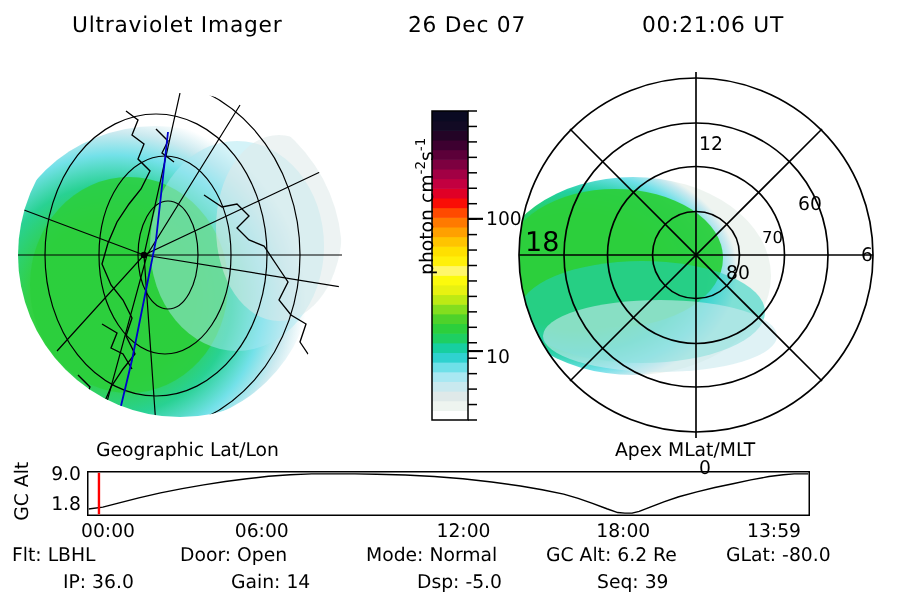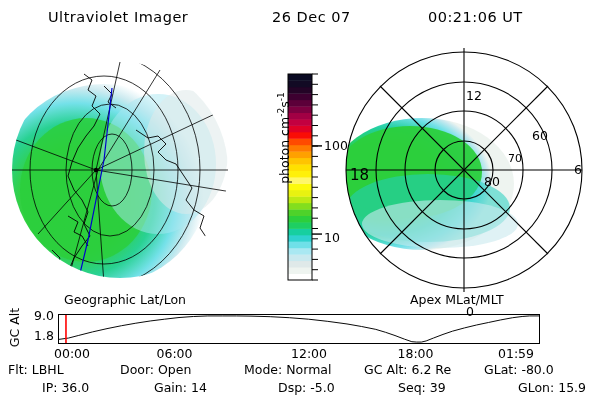--- a/index.html
+++ b/index.html
@@ -302,21 +302,21 @@
       <line x1="128" y1="4" x2="128" y2="248"></line>
       <line x1="10" y1="126" x2="246" y2="126"></line>
       <line x1="44" y1="42" x2="212" y2="210"></line>
       <line x1="212" y1="42" x2="44" y2="210"></line>
     </g>
   </svg>
   <div id="mlt-text">
       <div style="position: absolute; font-size: 12.5px; white-space: nowrap; left: 130px; top: 44px;">12</div>
       <div style="position: absolute; font-size: 12.5px; white-space: nowrap; left: 238px; top: 118px;">6</div>
       <div style="position: absolute; font-size: 12.5px; white-space: nowrap; left: 130px; top: 260px;">0</div>
-      <div style="position: absolute; font-size: 15px; white-space: nowrap; left: 14px; top: 122px;">18</div>
+      <div style="position: absolute; font-size: 18px; white-space: nowrap; left: 14px; top: 107px;">18</div>
       <div style="position: absolute; font-size: 12.5px; white-space: nowrap; left: 196px; top: 84px;">60</div>
       <div style="position: absolute; font-size: 11px; white-space: nowrap; left: 172px; top: 108px;">70</div>
       <div style="position: absolute; font-size: 12.5px; white-space: nowrap; left: 148px; top: 130px;">80</div>
     </div>
 </div>
 
 <div class="subtitle" id="sub-geo">Geographic Lat/Lon</div>
 <div class="subtitle" id="sub-mlt">Apex MLat/MLT</div>
 
 <div id="orbit-wrap">
@@ -329,28 +329,27 @@
       <polyline id="orbit-curve" fill="none" stroke="#000000" stroke-width="1" points="0.0,26.1 9.6,24.7 19.3,22.0 33.7,18.1 48.2,14.6 62.7,11.5 77.1,8.8 91.6,6.4 106.0,4.5 120.5,2.7 135.0,1.6 149.4,1.0 163.9,1.0 178.3,1.0 192.8,1.2 212.1,1.8 231.4,2.9 250.6,4.5 269.9,6.8 289.2,9.6 303.7,12.3 318.1,15.4 327.8,18.5 337.4,22.0 347.0,25.9 354.3,28.6 359.1,29.0 363.9,29.0 368.7,27.8 376.0,24.7 385.6,20.8 395.2,17.3 407.3,13.8 419.3,10.7 431.4,8.0 443.4,5.3 455.5,2.9 465.1,1.6 472.4,1.0 482.0,1.0"></polyline>
       <line id="orbit-cursor" y1="0" y2="30" stroke="#ff0000" stroke-width="1.6" x1="7.0" x2="7.0"></line>
     </svg>
   </div>
 
   <div id="orbit-xaxis">
       <div class="xtick-label" style="left: 54px; top: 0px;">00:00</div>
       <div class="xtick-label" style="left: 156.5px; top: 0px;">06:00</div>
       <div class="xtick-label" style="left: 291px; top: 0px;">12:00</div>
       <div class="xtick-label" style="left: 397.5px; top: 0px;">18:00</div>
-      <div class="xtick-label" style="left: 498px; top: 0px;">01:59</div>
+      <div class="xtick-label" style="left: 498px; top: 0px;">13:59</div>
     </div>
 </div>
 
 <div id="status">
     <div class="status-cell status-row0" style="left: 8px;"><span>Flt:</span><span> LBHL</span></div>
     <div class="status-cell status-row0" style="left: 244px;"><span>Mode:</span><span> Normal</span></div>
     <div class="status-cell status-row0" style="left: 120px;"><span>Door:</span><span> Open</span></div>
     <div class="status-cell status-row0" style="left: 364px;"><span>GC Alt:</span><span> 6.2 Re</span></div>
     <div class="status-cell status-row0" style="left: 484px;"><span>GLat:</span><span> -80.0</span></div>
     <div class="status-cell status-row1" style="left: 8px;"><span>IP:</span><span> 36.0</span></div>
     <div class="status-cell status-row1" style="left: 120px;"><span>Gain:</span><span> 14</span></div>
     <div class="status-cell status-row1" style="left: 244px;"><span>Dsp:</span><span> -5.0</span></div>
     <div class="status-cell status-row1" style="left: 364px;"><span>Seq:</span><span> 39</span></div>
-    <div class="status-cell status-row1" style="left: 484px;"><span>GLon:</span><span> 15.9</span></div>
   </div>
 
 </body></html>

